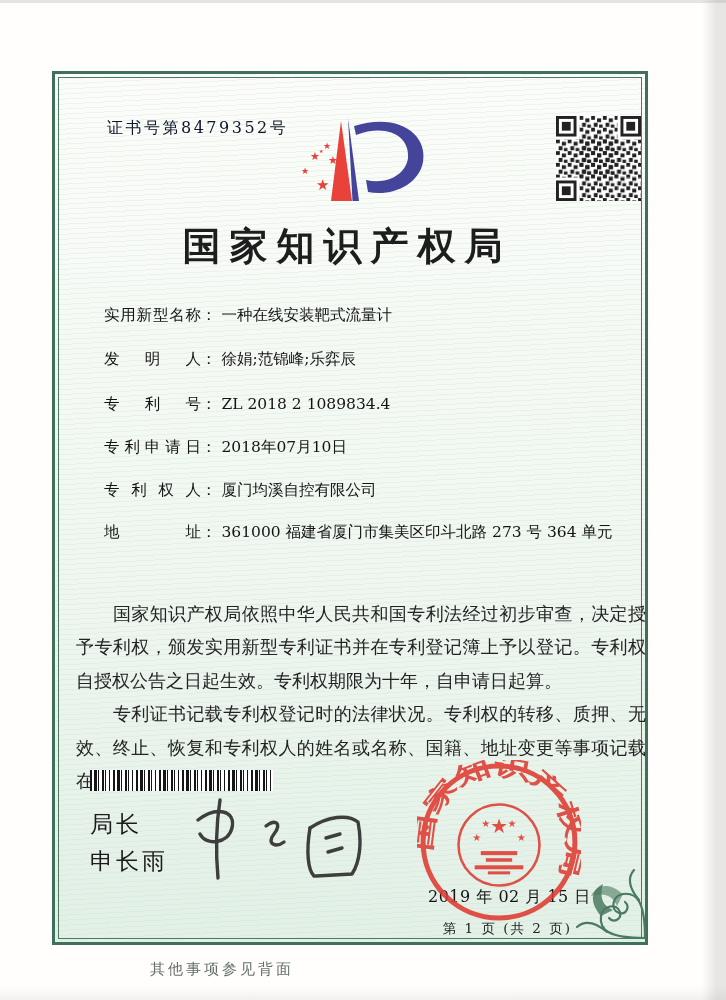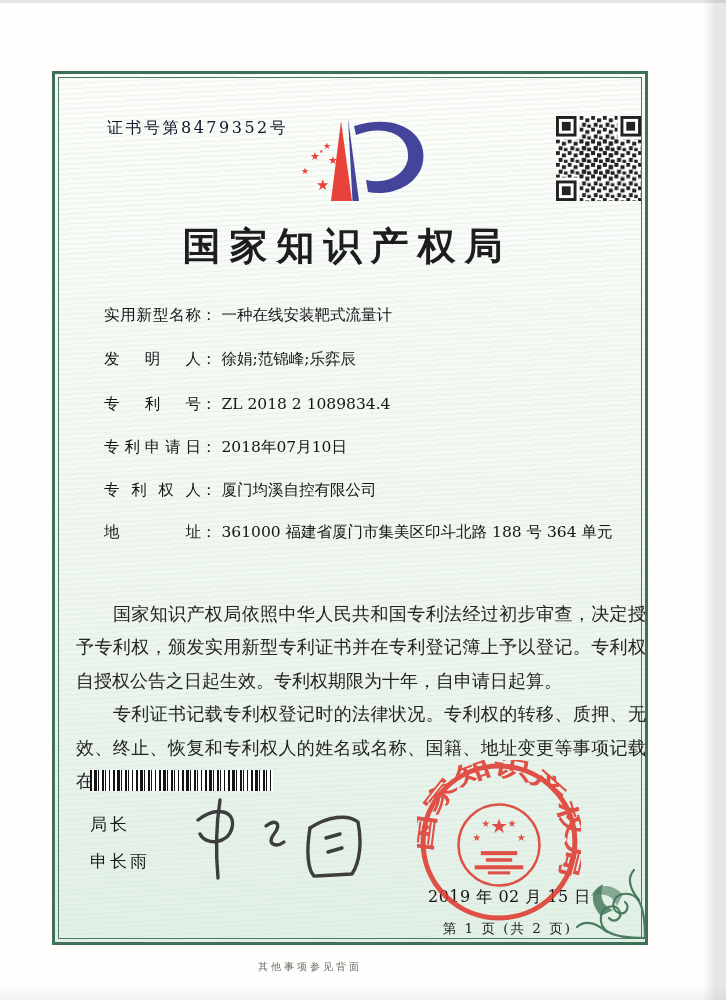--- a/index.html
+++ b/index.html
@@ -40,28 +40,28 @@
 
   .barcode{position:absolute;left:90px;top:770px;width:183px;height:21px;
     background:repeating-linear-gradient(90deg,
       #151515 0px,#151515 2px,#fff 2px,#fff 4px,
       #151515 4px,#151515 7px,#fff 7px,#fff 8px,
       #151515 8px,#151515 9px,#fff 9px,#fff 12px,
       #151515 12px,#151515 14px,#fff 14px,#fff 15px,
       #151515 15px,#151515 16px,#fff 16px,#fff 19px,
       #151515 19px,#151515 20px,#fff 20px,#fff 23px);}
 
-  .signer{position:absolute;left:90px;top:806px;font-size:17px;letter-spacing:3px;color:#1c1c1c;line-height:37px;}
+  .signer{position:absolute;left:90px;top:806px;font-size:23px;letter-spacing:3px;color:#1c1c1c;line-height:37px;}
   .signature{position:absolute;left:182px;top:786px;width:200px;height:100px;}
 
   .seal{position:absolute;left:417px;top:760px;width:164px;height:164px;opacity:0.88;}
   .seal-date{position:absolute;left:428px;top:876px;width:170px;font-size:16px;letter-spacing:0.5px;color:#141414;white-space:nowrap;margin-top:11px;}
 
   .page-info{position:absolute;left:52px;top:920px;width:520px;text-align:right;font-size:13.5px;letter-spacing:2px;color:#222;}
-  .back-note{position:absolute;left:150px;top:960px;width:320px;text-align:center;font-size:10px;letter-spacing:3px;color:#47564c;opacity:0.85;}
+  .back-note{position:absolute;left:150px;top:960px;width:320px;font-size:15px;letter-spacing:3px;color:#47564c;opacity:0.85;}
 
   .corner-flourish{position:absolute;left:549px;top:842px;width:100px;height:100px;}
 </style>
 </head>
 <body>
 
 <div class="page">
   <div class="frame">
     <div class="frame-inner"></div>
   </div>
@@ -117,21 +117,21 @@
   <div class="field f2">
     <span class="label">专利号</span><span class="colon">：</span><span class="value">ZL 2018 2 1089834.4</span>
   </div>
   <div class="field f3">
     <span class="label">专利申请日</span><span class="colon">：</span><span class="value">2018年07月10日</span>
   </div>
   <div class="field f4">
     <span class="label">专利权人</span><span class="colon">：</span><span class="value">厦门均溪自控有限公司</span>
   </div>
   <div class="field f5">
-    <span class="label">地址</span><span class="colon">：</span><span class="value">361000 福建省厦门市集美区印斗北路 188 号 364 单元</span>
+    <span class="label">地址</span><span class="colon">：</span><span class="value">361000 福建省厦门市集美区印斗北路 273 号 364 单元</span>
   </div>
 
   <div class="paras">
     <p>国家知识产权局依照中华人民共和国专利法经过初步审查，决定授予专利权，颁发实用新型专利证书并在专利登记簿上予以登记。专利权自授权公告之日起生效。专利权期限为十年，自申请日起算。</p>
     <p>专利证书记载专利权登记时的法律状况。专利权的转移、质押、无效、终止、恢复和专利权人的姓名或名称、国籍、地址变更等事项记载在专利登记簿上。</p>
   </div>
 
   <div class="barcode"></div>
 
   <div class="signer">

